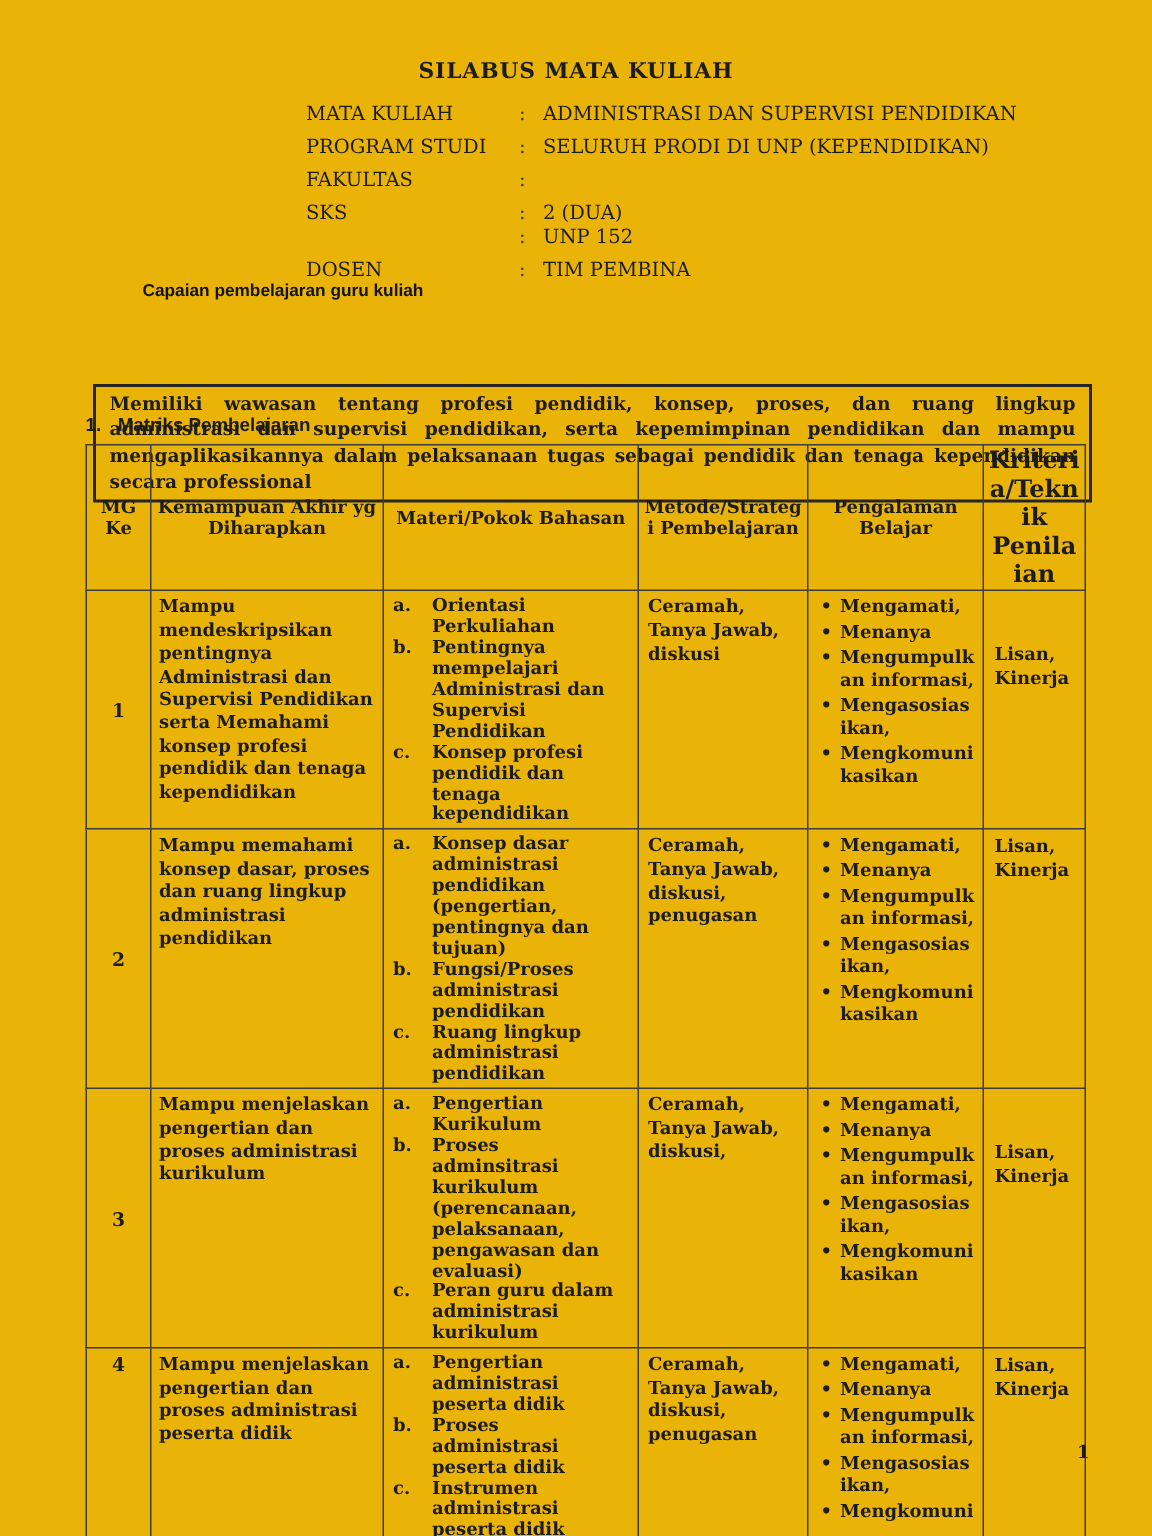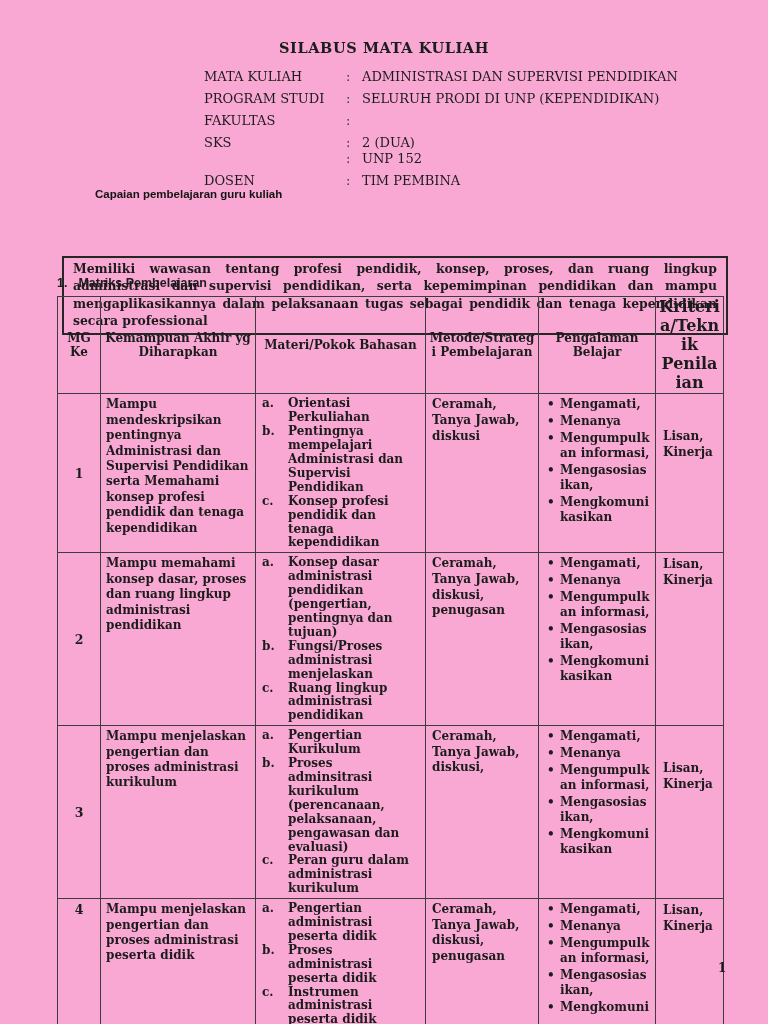--- a/index.html
+++ b/index.html
@@ -1,19 +1,19 @@
 <!DOCTYPE html>
 <html><head>
 <meta charset="utf-8">
 <style>
   * { margin:0; padding:0; box-sizing:border-box; }
   html,body { background:#ffffff; }
   .page {
     position:relative; width:768px; height:1024px; margin:0 auto;
-    background:#f9a8d4; color:#1c1c1c; overflow:hidden;
+    background:#eab308; color:#1c1c1c; overflow:hidden;
     font-family:"DejaVu Serif", serif;
   }
   
   .doc-title {
     position:absolute; top:39px; left:0; width:768px; text-align:center;
     font-size:14.5px; font-weight:bold; letter-spacing:0.6px;
   }
   
   .meta { position:absolute; top:69px; left:204px; width:525px; font-size:13px; }
   .meta-row { display:flex; margin-bottom:6px; }
@@ -199,21 +199,21 @@
       <tr class="r2">
         <td class="mg">2</td>
         <td class="kemampuan">Mampu memahami konsep dasar, proses dan ruang lingkup administrasi pendidikan</td>
         <td class="materi">
           <div class="materi-item">
               <span class="materi-key">a.</span>
               <span class="materi-text">Konsep dasar administrasi pendidikan (pengertian, pentingnya dan tujuan)</span>
             </div>
           <div class="materi-item">
               <span class="materi-key">b.</span>
-              <span class="materi-text">Fungsi/Proses administrasi menjelaskan</span>
+              <span class="materi-text">Fungsi/Proses administrasi pendidikan</span>
             </div>
           <div class="materi-item">
               <span class="materi-key">c.</span>
               <span class="materi-text">Ruang lingkup administrasi pendidikan</span>
             </div>
         </td>
         <td class="metode">Ceramah, Tanya Jawab, diskusi, penugasan</td>
         <td class="pengalaman">
           <ul class="peng-list">
             <li class="peng-item">Mengamati,</li>

